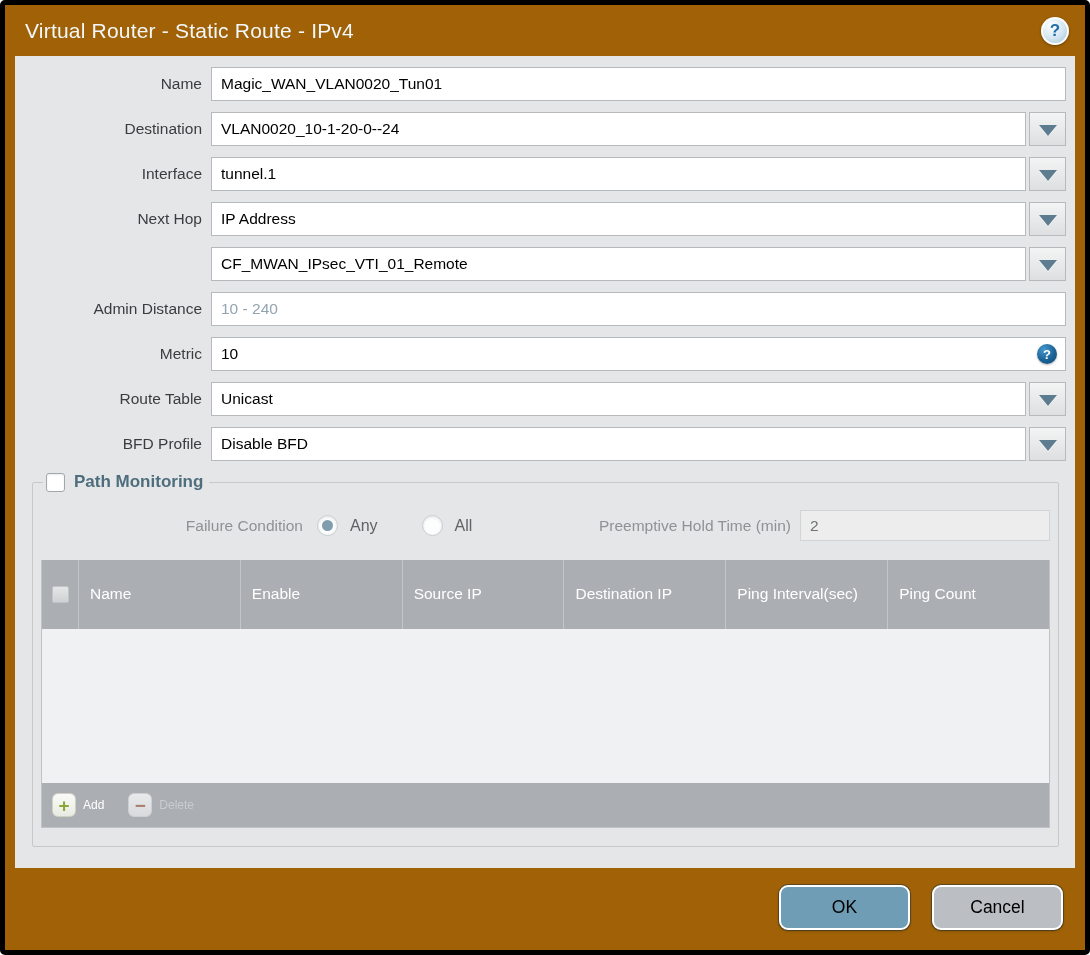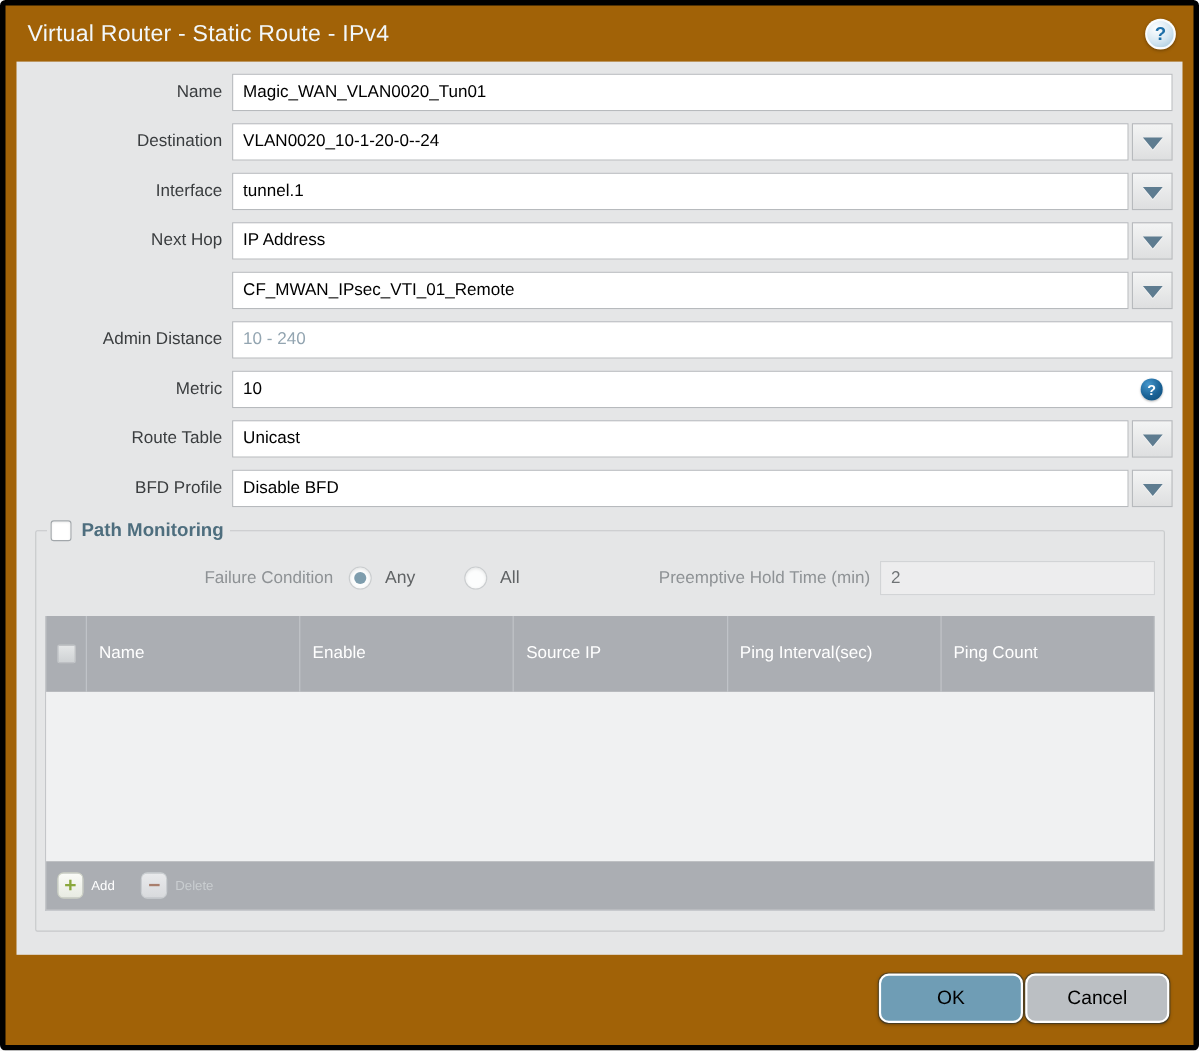--- a/index.html
+++ b/index.html
@@ -167,21 +167,21 @@
     border: 1px solid #ccd0d3; color: #a97f6d;
   }
   .tool-lbl { font-size: 12px; color: #ffffff; }
   .tool.disabled { cursor: default; }
   .tool.disabled .tool-lbl { color: #c9cdd0; }
 
   
   .dialog-footer {
     height: 78px;
     display: flex; align-items: center; justify-content: flex-end;
-    gap: 2px; padding-right: 22px;
+    gap: 22px; padding-right: 22px;
   }
   .btn {
     width: 131px; height: 45px;
     border: 2px solid #ffffff; border-radius: 9px;
     font-family: "Liberation Sans", sans-serif;
     font-size: 17.5px; color: #000;
     box-shadow: 0 0 0 1px rgba(20,45,65,.45), 0 1px 3px rgba(0,0,0,.3);
     cursor: pointer;
   }
   .btn.ok { background: #6f9db5; }
@@ -304,20 +304,21 @@
       </div>
 
       <div class="pm-table">
         <div class="thead">
           <div class="th th-cb">
             <span class="hcb"></span>
           </div>
           <div class="th">Name</div>
           <div class="th">Enable</div>
           <div class="th">Source IP</div>
+          <div class="th">Destination IP</div>
           <div class="th">Ping Interval(sec)</div>
           <div class="th">Ping Count</div>
         </div>
         <div class="tbody"></div>
         <div class="tfoot">
           <span class="tool">
             <span class="tool-icon add-icon">+</span>
             <span class="tool-lbl">Add</span>
           </span>
           <span class="tool disabled">

